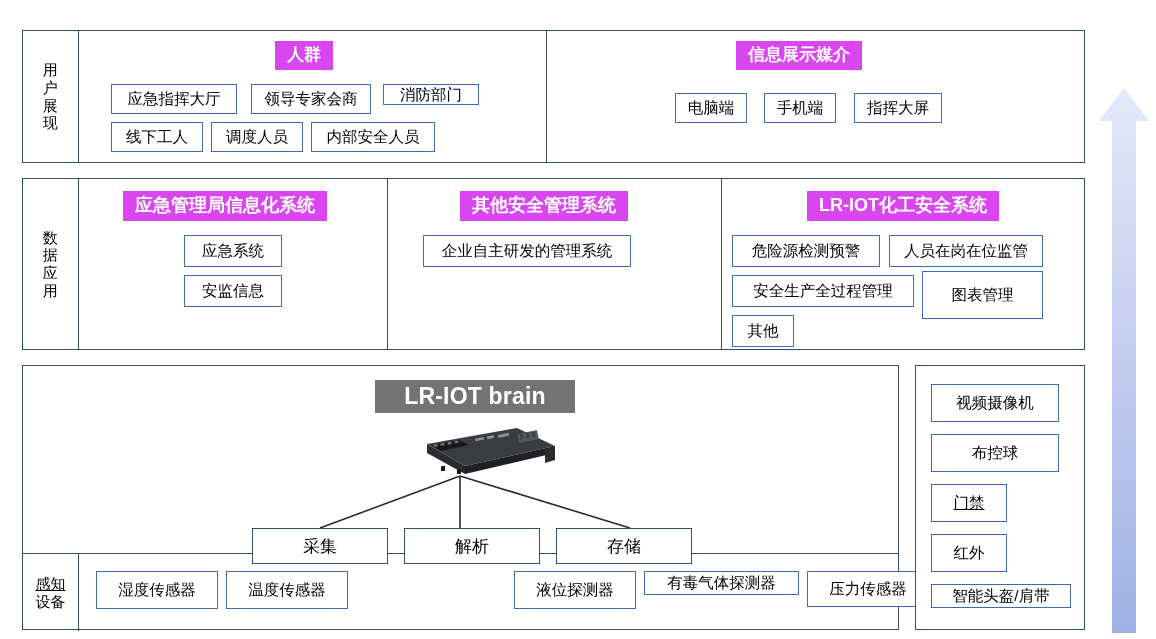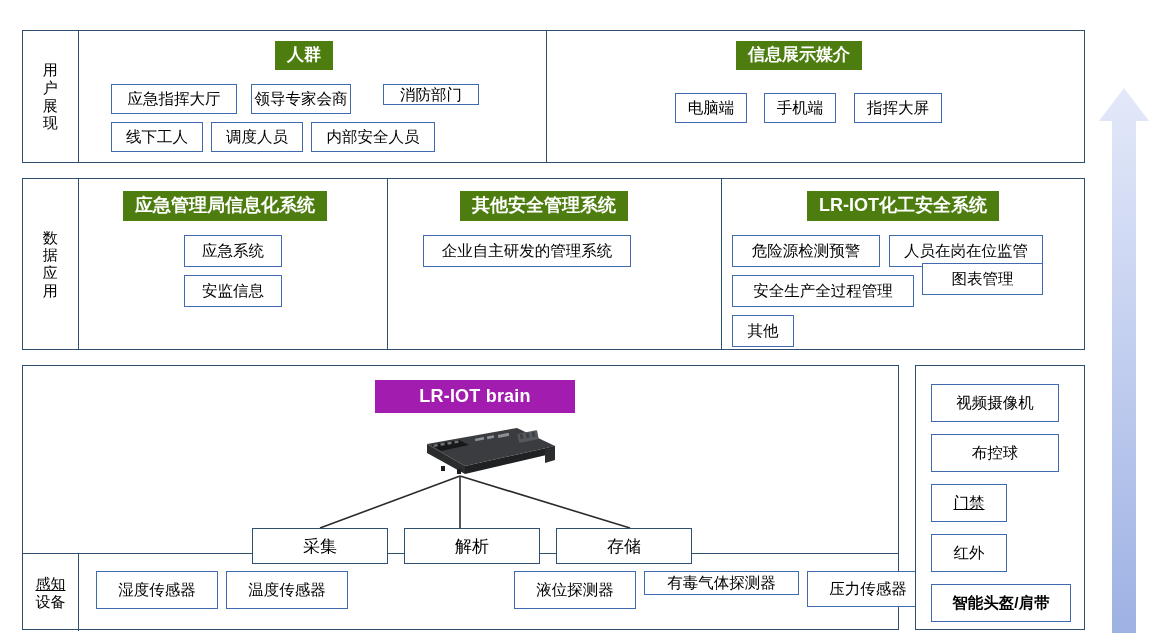--- a/index.html
+++ b/index.html
@@ -60,21 +60,21 @@
   .rowsep {
     position: absolute;
     left: 0; right: 0;
     height: 0;
     border-top: 1.6px solid #2f4f6f;
   }
 
   
   .banner {
     position: absolute;
-    background: #4d7c0f;
+    background: #d946ef;
     color: #ffffff;
     font-weight: bold;
     font-size: 17px;
     padding: 3px 12px 4px 12px;
     white-space: nowrap;
     box-sizing: border-box;
     line-height: 1.3;
   }
   .banner.big { font-size: 18px; }
 
@@ -90,24 +90,24 @@
     font-size: 15.5px;
     white-space: nowrap;
     color: #000000;
     line-height: 1;
   }
   .chip.dark { border-color: #2f4f6f; }
 
   
   .brain-banner {
     position: absolute;
-    background: #a21caf;
+    background: #737373;
     color: #ffffff;
     font-weight: bold;
-    font-size: 18px;
+    font-size: 23px;
     display: flex;
     align-items: center;
     justify-content: center;
     letter-spacing: 0.2px;
     white-space: nowrap;
   }
 
   
   .server { position: absolute; }
 
@@ -134,21 +134,21 @@
         <span>户</span>
         <span>展</span>
         <span>现</span>
       </div>
     </div>
     <div class="colsep" style="left:523px;"></div>
 
     <div class="banner" style="left:252px; top:10px;">人群</div>
 
     <div class="chip" style="left:88px; top:53px; width:126px; height:30px;">应急指挥大厅</div>
-    <div class="chip" style="left:228px; top:53px; width:100px; height:30px;">领导专家会商</div>
+    <div class="chip" style="left:228px; top:53px; width:120px; height:30px;">领导专家会商</div>
     <div class="chip" style="left:360px; top:53px; width:96px; height:21px;">消防部门</div>
 
     <div class="chip" style="left:88px; top:91px; width:92px; height:30px;">线下工人</div>
     <div class="chip" style="left:188px; top:91px; width:92px; height:30px;">调度人员</div>
     <div class="chip" style="left:288px; top:91px; width:124px; height:30px;">内部安全人员</div>
 
     <div class="banner" style="left:713px; top:10px;">信息展示媒介</div>
 
     <div class="chip" style="left:652px; top:62px; width:72px; height:30px;">电脑端</div>
     <div class="chip" style="left:741px; top:62px; width:72px; height:30px;">手机端</div>
@@ -171,21 +171,21 @@
     <div class="chip" style="left:161px; top:56px; width:98px; height:32px;">应急系统</div>
     <div class="chip" style="left:161px; top:96px; width:98px; height:32px;">安监信息</div>
 
     <div class="banner big" style="left:437px; top:12px;">其他安全管理系统</div>
     <div class="chip" style="left:400px; top:56px; width:208px; height:32px;">企业自主研发的管理系统</div>
 
     <div class="banner big" style="left:784px; top:12px;">LR-IOT化工安全系统</div>
     <div class="chip" style="left:709px; top:56px; width:148px; height:32px;">危险源检测预警</div>
     <div class="chip" style="left:866px; top:56px; width:154px; height:32px;">人员在岗在位监管</div>
     <div class="chip" style="left:709px; top:96px; width:182px; height:32px;">安全生产全过程管理</div>
-    <div class="chip" style="left:899px; top:84px; width:121px; height:32px;">图表管理</div>
+    <div class="chip" style="left:899px; top:92px; width:121px; height:48px;">图表管理</div>
     <div class="chip" style="left:709px; top:136px; width:62px; height:32px;">其他</div>
   </div>
 
   <div class="layer" id="row3" style="left:22px; top:365px; width:877px; height:265px;">
 
     <div class="rowsep" style="top:187px;"></div>
 
     <div class="brain-banner" style="left:352px; top:14px; width:200px; height:33px;">LR-IOT brain</div>
 
     <div class="server" style="left:372px; top:56px; width:165px; height:55px;">
@@ -252,21 +252,21 @@
     <div class="chip" style="left:491px; top:205px; width:122px; height:38px;">液位探测器</div>
     <div class="chip" style="left:621px; top:205px; width:155px; height:24px;">有毒气体探测器</div>
     <div class="chip" style="left:784px; top:205px; width:122px; height:36px;">压力传感器</div>
   </div>
 
   <div class="layer" id="vision-col" style="left:915px; top:365px; width:170px; height:265px;">
     <div class="chip" style="left:15px; top:18px; width:128px; height:38px;">视频摄像机</div>
     <div class="chip" style="left:15px; top:68px; width:128px; height:38px;">布控球</div>
     <div class="chip" style="left:15px; top:118px; width:76px; height:38px;text-decoration:underline;">门禁</div>
     <div class="chip" style="left:15px; top:168px; width:76px; height:38px;">红外</div>
-    <div class="chip" style="left:15px; top:218px; width:140px; height:38px;font-weight:bold;">智能头盔/肩带</div>
+    <div class="chip" style="left:15px; top:218px; width:140px; height:24px;">智能头盔/肩带</div>
   </div>
 
   <div class="arrow" style="left:1098px; top:88px; width:52px; height:545px;">
     <svg width="52" height="545" viewBox="0 0 52 545" xmlns="http://www.w3.org/2000/svg">
       <defs>
         <linearGradient id="arrGrad" x1="0" y1="1" x2="0" y2="0">
           <stop offset="0%" stop-color="#9DB1E3"></stop>
           <stop offset="45%" stop-color="#BECBEE"></stop>
           <stop offset="100%" stop-color="#E3E9F9"></stop>
         </linearGradient>

